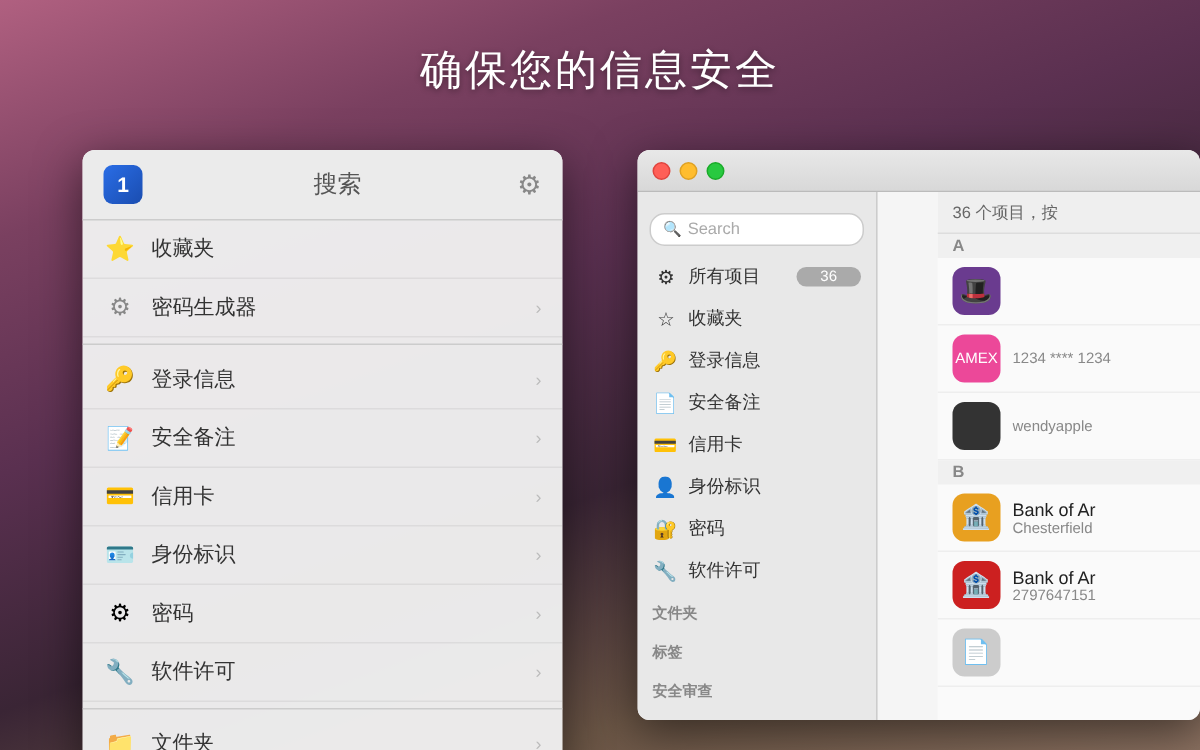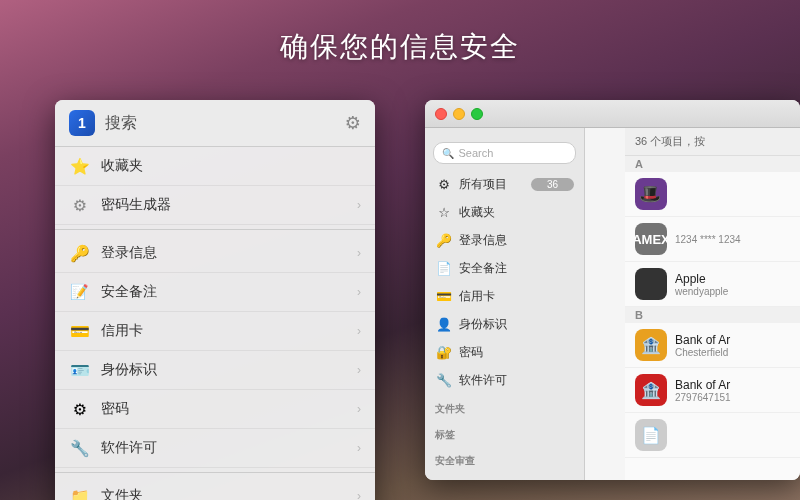--- a/index.html
+++ b/index.html
@@ -64,20 +64,21 @@
       margin-right: 10px;
       font-size: 14px;
       color: white;
       font-weight: bold;
     }
 
     .mini-menu-search-text {
       font-size: 16px;
       color: #555;
       flex: 1;
+      text-align: center;
     }
 
     .mini-menu-gear {
       color: #888;
       font-size: 18px;
       cursor: pointer;
     }
 
     .mini-menu-item {
       display: flex;
@@ -434,30 +435,29 @@
     <div class="content-area">
       <div class="content-header">36 个项目，按</div>
 
       <div class="section-letter">A</div>
 
       <div class="list-item">
         <div class="list-item-icon icon-alfred" style="background:#6a3b8f;">🎩</div>
       </div>
 
       <div class="list-item">
-        <div class="list-item-icon icon-amex" style="background:#737373;color:white;font-size:13px;font-weight:bold;">AMEX</div>
+        <div class="list-item-icon icon-amex" style="background:#ec4899;color:white;font-size:10px;font-weight:normal;">AMEX</div>
         <div class="list-item-text">
           <div class="list-item-sub">1234 **** 1234</div>
         </div>
       </div>
 
       <div class="list-item">
         <div class="list-item-icon" style="background:#333;color:white;font-size:18px;"></div>
         <div class="list-item-text">
-          <div class="list-item-name">Apple</div>
           <div class="list-item-sub">wendyapple</div>
         </div>
       </div>
 
       <div class="section-letter">B</div>
 
       <div class="list-item">
         <div class="list-item-icon" style="background:#e8a020;color:white;font-size:16px;">🏦</div>
         <div class="list-item-text">
           <div class="list-item-name">Bank of Ar</div>

